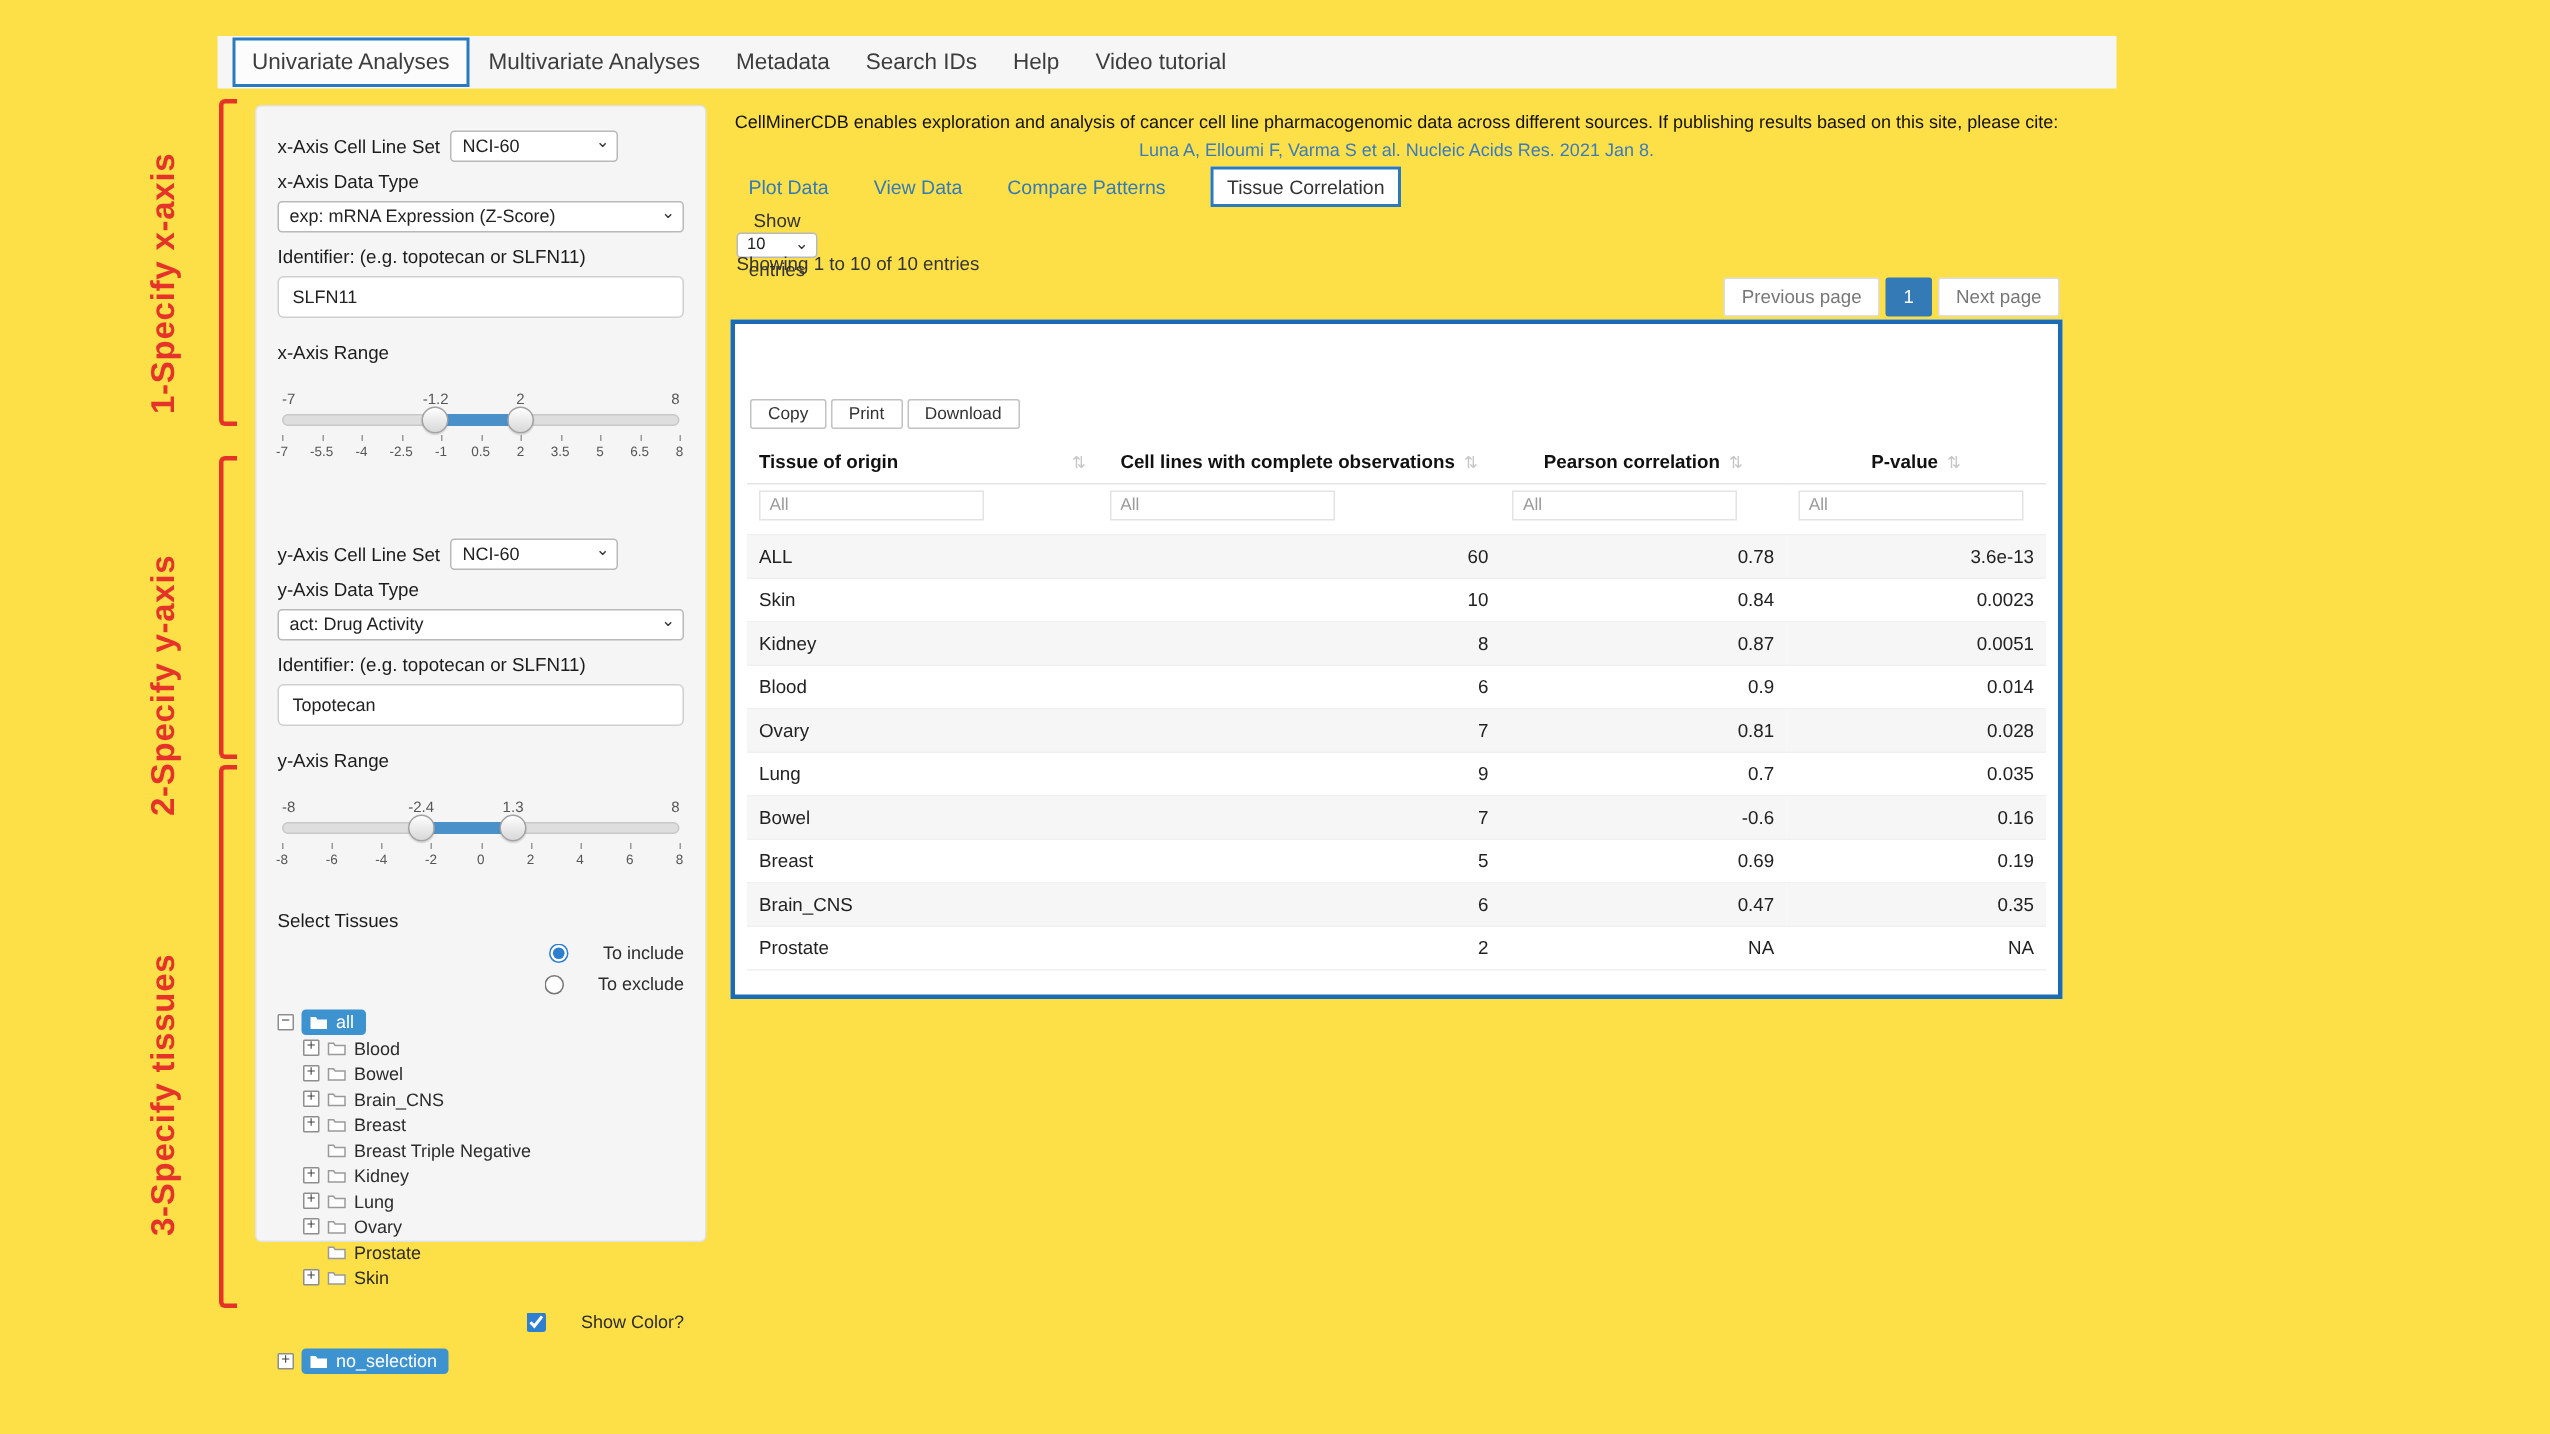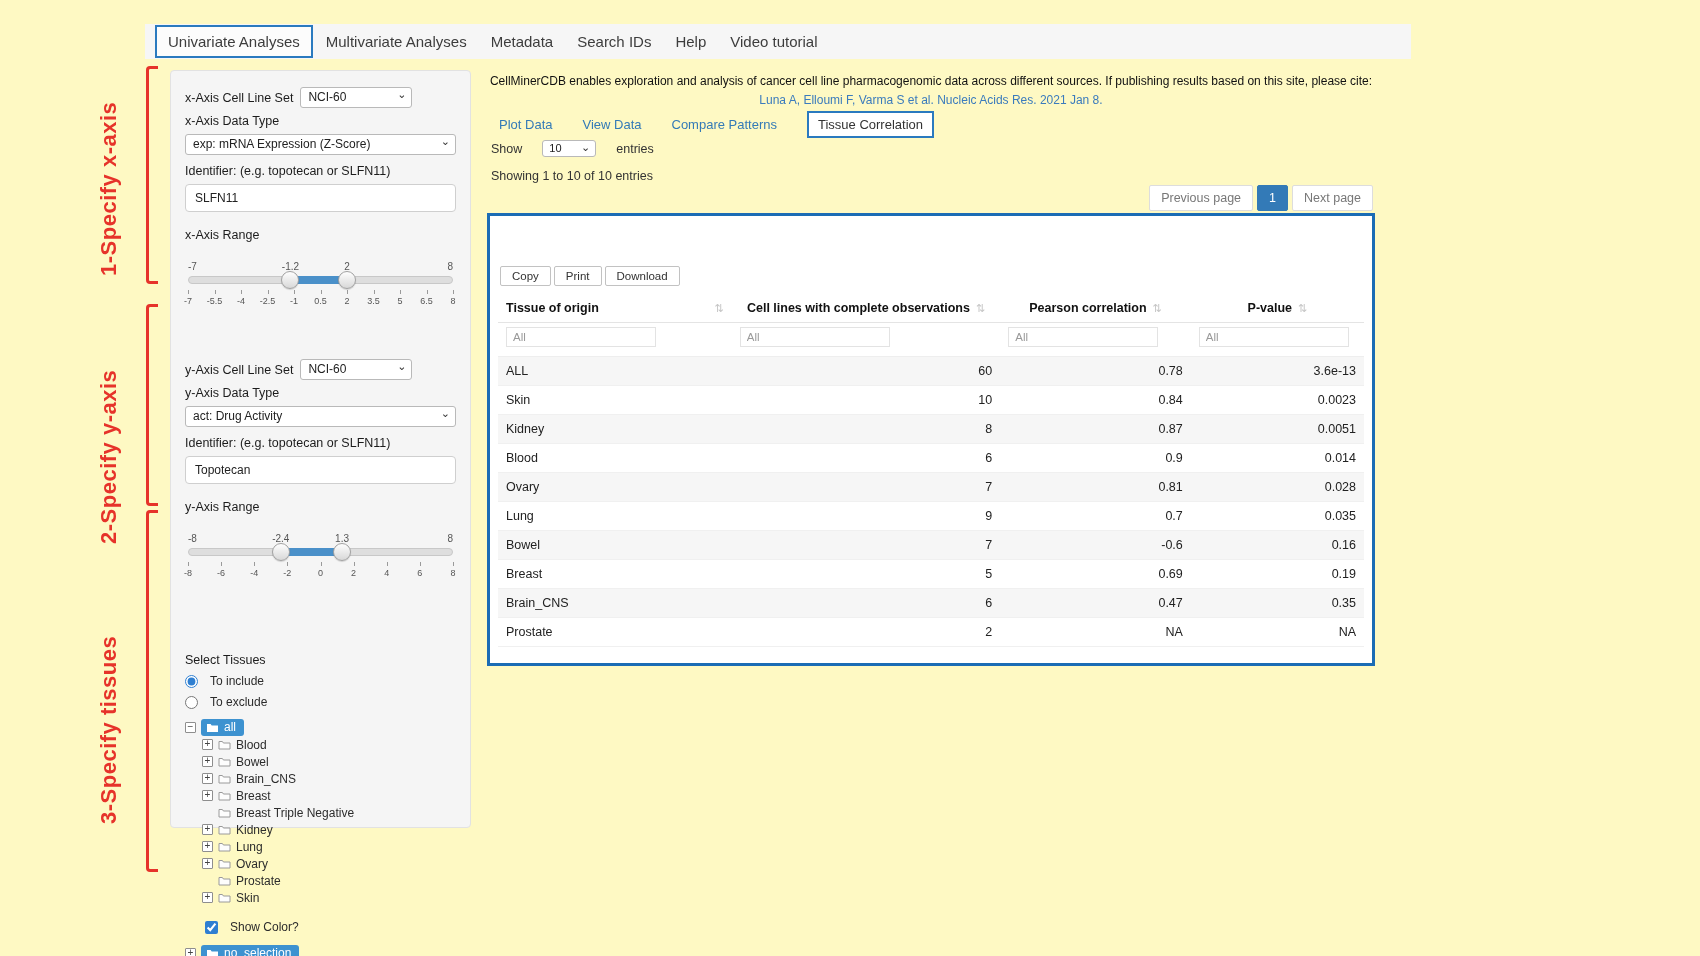--- a/index.html
+++ b/index.html
@@ -1,18 +1,18 @@
 <!DOCTYPE html>
 <html><head>
 <meta charset="utf-8">
 <style>
   * { box-sizing: border-box; margin: 0; padding: 0; }
   html,body { background:#fff; }
   body { font-family: "Liberation Sans", sans-serif; color:#333; }
-  .page { position:relative; width:1700px; height:956px; background:#fef9c3; overflow:hidden; font-size:13px; }
+  .page { position:relative; width:1700px; height:956px; background:#fde047; overflow:hidden; font-size:13px; }
 
   
   .navbar { position:absolute; left:145px; top:24px; width:1266px; height:35px; background:#f6f6f6; display:flex; align-items:center; padding-left:10px; gap:2px; }
   .nav-item { padding:6px 11px; font-size:15px; color:#3d3d3d; cursor:pointer; white-space:nowrap; }
   .nav-item.active { border:2px solid #2a7abf; background:#fcfcfc; }
 
   
   .bracket { position:absolute; border:3px solid #e6332a; border-right:none; width:12px; border-radius:4px 0 0 4px; }
   #bracket1 { left:146px; top:66px; height:218px; }
   #bracket2 { left:146px; top:304px; height:202px; }
@@ -44,22 +44,22 @@
   .slider .hlabel { position:absolute; top:0; font-size:10px; color:#555; transform:translateX(-50%); }
   .slider .track { position:absolute; left:0; right:0; top:15px; height:8px; background:#dedede; border:1px solid #c8c8c8; border-radius:4px; }
   .slider .range { position:absolute; top:15px; height:8px; background:#4a90c9; border-radius:2px; }
   .slider .handle { position:absolute; top:10px; width:18px; height:18px; border-radius:50%; background:linear-gradient(#fefefe,#d8d8d8); border:1px solid #a2a2a2; transform:translateX(-50%); box-shadow:0 1px 1px rgba(0,0,0,.15); }
   .slider .ticks { position:absolute; left:0; right:0; top:29px; display:flex; justify-content:space-between; }
   .tickcol { position:relative; width:0; }
   .tickline { position:absolute; left:0; top:0; width:1px; height:4px; background:#9a9a9a; }
   .ticklabel { position:absolute; top:6px; left:0; transform:translateX(-50%); font-size:9px; color:#555; white-space:nowrap; }
 
   .y-section { margin-top:46px; }
-  .tissue-title { margin-top:68px; }
-  .choice-row { display:flex; align-items:center; gap:12px; margin-top:7px; font-size:12px; color:#2c2c2c; }
+  .tissue-title { margin-top:22px; }
+  .choice-row { display:flex; align-items:center; gap:23px; margin-top:7px; font-size:12px; color:#2c2c2c;justify-content:flex-end; }
   input[type="radio"], input[type="checkbox"] { accent-color:#2f7fd1; width:13px; height:13px; }
 
   
   .tree { margin-top:10px; font-size:12px; }
   .tree-row { display:flex; align-items:center; gap:5px; height:17px; }
   .tree-children { margin-left:17px; }
   .toggle { width:11px; height:11px; min-width:11px; border:1px solid #8e8e8e; background:#fff; display:inline-flex; align-items:center; justify-content:center; font-size:10px; line-height:1; color:#444; border-radius:1px; }
   .toggle.plus::before { content:"+"; margin-top:-1px; }
   .toggle.minus::before { content:"−"; margin-top:-1px; }
   .tree-row[data-expandable="false"] .toggle { visibility:hidden; }
@@ -69,21 +69,21 @@
   .showcolor-row { margin-top:14px;padding-left:20px; }
   .noselection-row { margin-top:11px; }
 
   
   .main { position:absolute; left:487px; top:72px; width:888px; height:870px; }
   .citation { text-align:center; font-size:12px; line-height:1.55; color:#111; }
   .citation a { color:#3a7bbd; text-decoration:none; }
   .tabs { position:absolute; top:38px; left:12px; display:flex; align-items:center; gap:30px; height:28px; }
   .tab { color:#337ab7; font-size:13px; cursor:pointer; white-space:nowrap; }
   .tab.active { color:#333; border:2px solid #2a7abf; background:#fff; padding:4px 9px; }
-  .show-row { position:absolute; top:68px; left:4px; display:flex; align-items:center; gap:20px; font-size:12.5px; }
+  .show-row { position:absolute; top:68px; left:4px; display:flex; align-items:center; gap:1px; font-size:12.5px;flex-direction:column; }
   .show-row select { padding:1px 18px 2px 6px; font-size:11px; }
   .showing-row { position:absolute; top:97px; left:4px; font-size:12.5px; }
   .pagination { position:absolute; top:113px; right:2px; display:flex; gap:4px; font-size:12.5px; }
   .page-btn { border:1px solid #ddd; color:#777; padding:5px 11px; background:#fff; border-radius:2px; cursor:pointer; }
   .page-btn.active { background:#337ab7; border-color:#337ab7; color:#fff; }
 
   .table-panel { position:absolute; top:141px; left:0; width:888px; border:3px solid #1b6cb5; background:#fff; padding:8px 8px 16px; }
   .btn-group { display:flex; gap:3px; margin:2px 0 6px 2px; }
   .export-btn { border:1px solid #c2c2c2; background:#fff; padding:3px 11px; font-size:11.5px; border-radius:2px; color:#333; font-family:Liberation Sans, sans-serif; cursor:pointer;margin-top:40px; }
 

